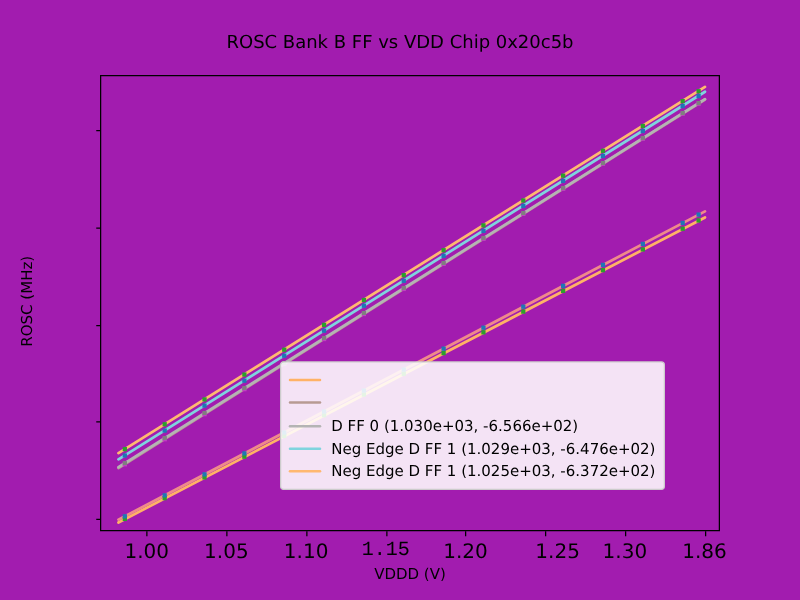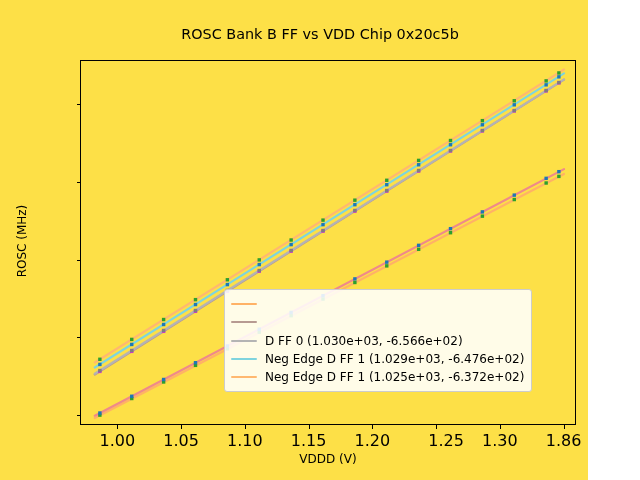--- a/index.html
+++ b/index.html
@@ -1,21 +1,21 @@
 <!DOCTYPE html>
 <html><head>
 <meta charset="utf-8">
 <style>
   html,body{margin:0;padding:0;}
   body{
     width:640px;height:480px;background:#ffffff;
     font-family:"DejaVu Sans",sans-serif;
     overflow:hidden;position:relative;
   }
-  #figure{position:absolute;left:0;top:0;width:588px;height:480px;background:#fde047;}
+  #figure{position:absolute;left:0;top:0;width:640px;height:480px;background:#a21caf;}
   #title{
     position:absolute;left:0;top:26px;width:640px;text-align:center;
     font-size:14.4px;color:#000;letter-spacing:0px;
   }
   
   #axes{
     position:absolute;left:80px;top:60px;width:496px;height:365px;
     box-sizing:border-box;border:1.0px solid #000000;background:transparent;
   }
   #plotsvg{position:absolute;left:0;top:0;width:496px;height:365px;display:block;}
@@ -168,21 +168,21 @@
       <div class="ytick-mark" style="top: 259.6px; left: 76.5px;"></div>
       <div class="ytick-mark" style="top: 181.9px; left: 76.5px;"></div>
       <div class="ytick-mark" style="top: 104.3px; left: 76.5px;"></div>
       <div class="xtick-mark" style="left: 117.4px;"></div>
       <div class="xtick-label" style="left: 117.4px;">1.00</div>
       <div class="xtick-mark" style="left: 181.1px;"></div>
       <div class="xtick-label" style="left: 181.1px; text-align: right;">1.05</div>
       <div class="xtick-mark" style="left: 244.9px;"></div>
       <div class="xtick-label" style="left: 244.9px;">1.10</div>
       <div class="xtick-mark" style="left: 308.6px;"></div>
-      <div class="xtick-label" style="left: 308.6px;">1.15</div>
+      <div class="xtick-label" style="left: 308.6px; font-family: Liberation Mono, monospace;">1.15</div>
       <div class="xtick-mark" style="left: 372.4px;"></div>
       <div class="xtick-label" style="left: 372.4px;">1.20</div>
       <div class="xtick-mark" style="left: 436.1px;"></div>
       <div class="xtick-label" style="left: 436.1px; margin-left: 10px;">1.25</div>
       <div class="xtick-mark" style="left: 499.9px;"></div>
       <div class="xtick-label" style="left: 499.9px;">1.30</div>
       <div class="xtick-mark" style="left: 563.6px;"></div>
       <div class="xtick-label" style="left: 563.6px;">1.86</div>
     </div>
 

